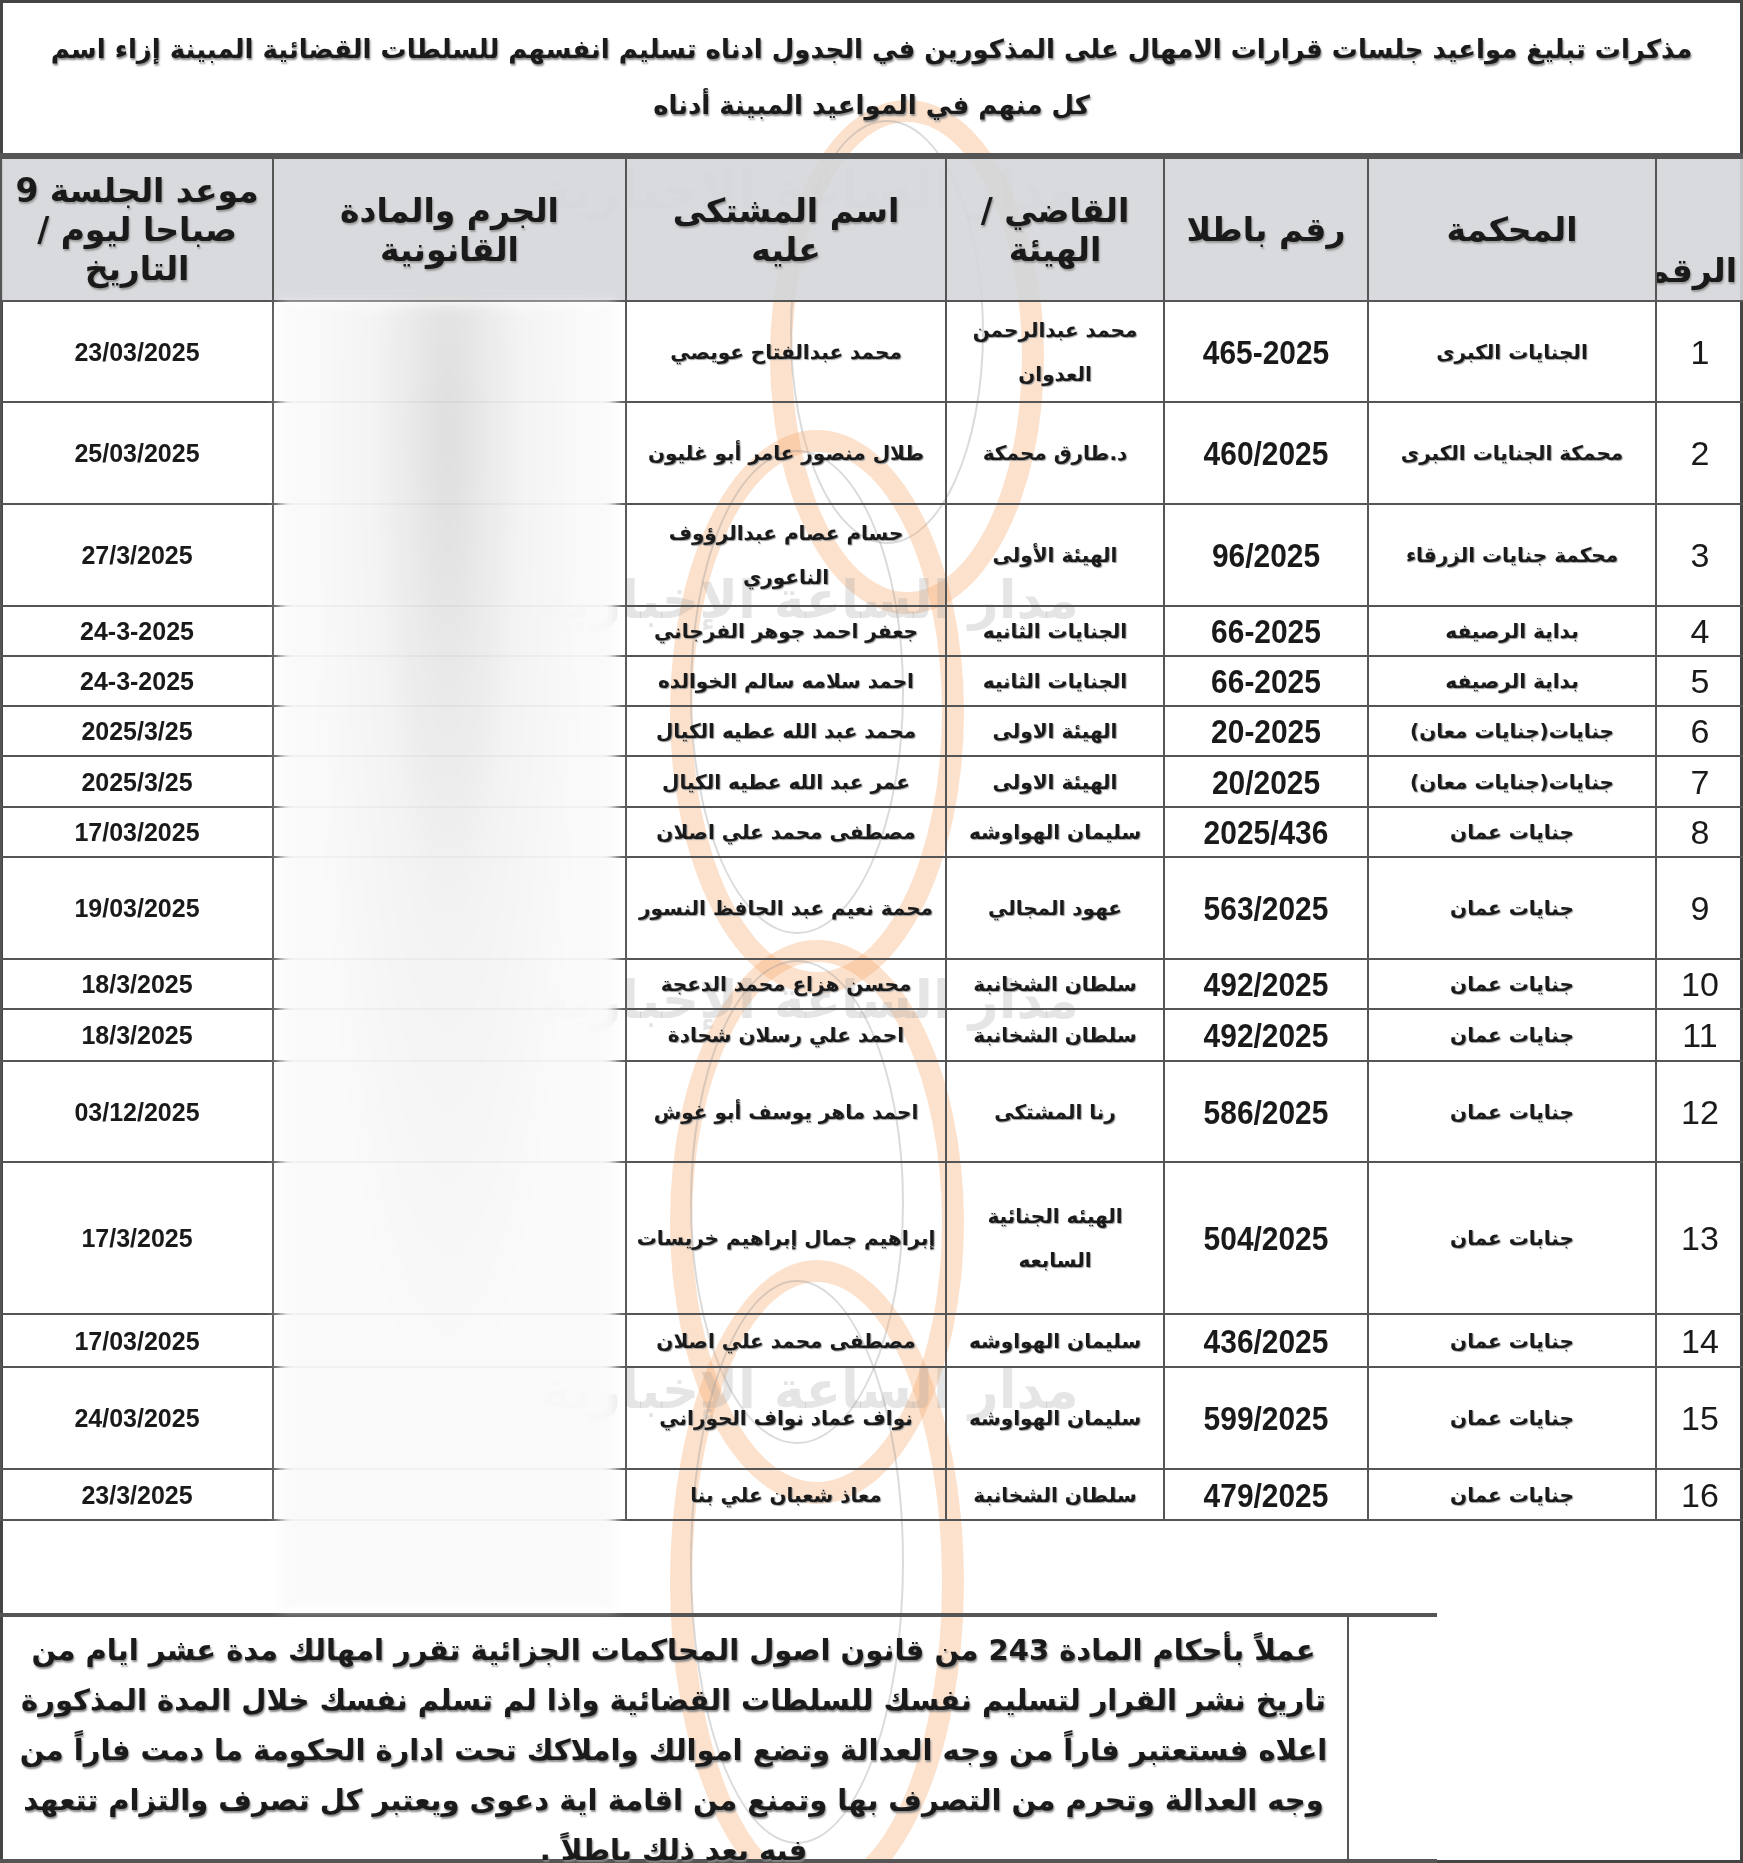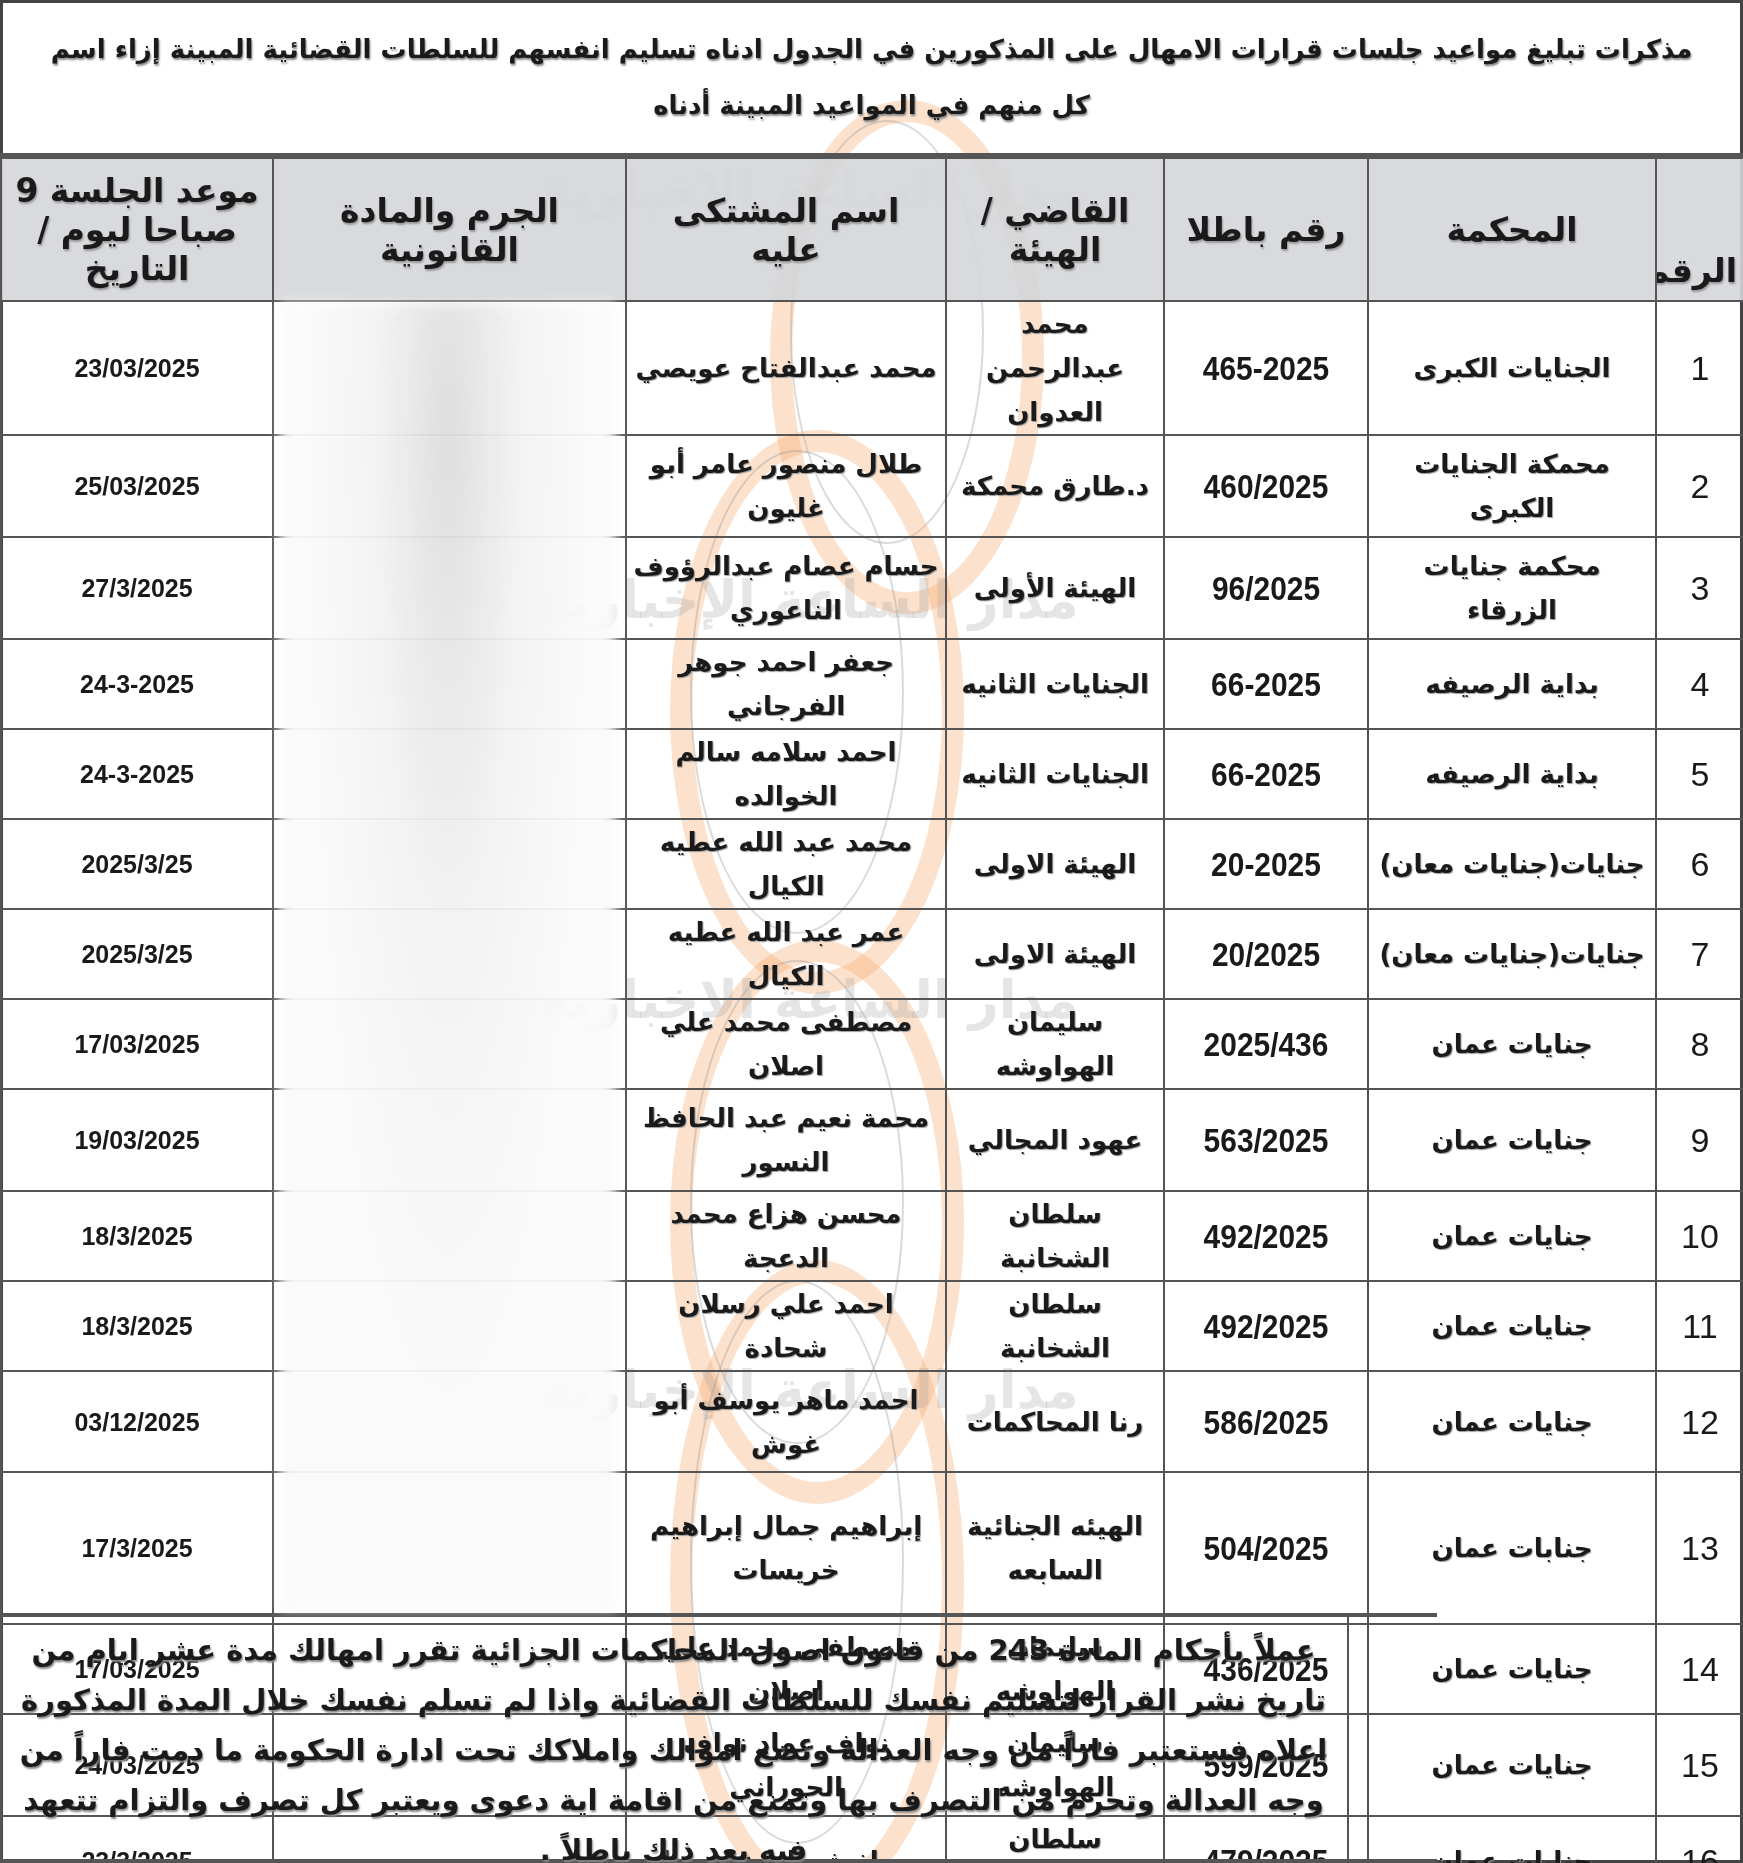--- a/index.html
+++ b/index.html
@@ -27,21 +27,21 @@
     border: 2px solid #555; padding: 0 6px; text-align: center; vertical-align: middle;
     font-weight: bold; overflow: hidden;
   }
   table.grid th {
     background: rgba(212,214,217,0.9); font-size: 33px; height: 131px;
     text-shadow: 1px 2px 2px #999;
     margin-left: 40px;
   }
   table.grid th.num-h { vertical-align: bottom; padding-bottom: 10px; }
   table.grid td { font-size: 28px; line-height: 44px; background: transparent; }
-  table.grid td.ar { font-size: 26px; text-shadow: 1px 1px 1px #999; }
+  table.grid td.ar { font-size: 20px; text-shadow: 1px 1px 1px #999; }
   table.grid td.lat { font-family: "Liberation Sans", sans-serif; font-size: 34px; transform: scaleX(0.88); }
   table.grid td.num { font-family: "Liberation Sans", sans-serif; font-size: 34px; font-weight: normal; }
   table.grid td.date { font-family: "Liberation Sans", sans-serif; font-size: 25px; }
   table.grid td.blur-cell { padding: 0; position: relative; }
   .blur {
     position: absolute; left: 280px; top: 303px; width: 336px; height: 1306px;
     background: radial-gradient(ellipse at 50% 10%, #ddd 0%, #f3f3f3 30%, #fafafa 60%),
                 linear-gradient(180deg, #f7f7f7, #d9d9d9 60%, #ececec);
     filter: blur(6px); z-index: 4; opacity: 0.95;
   }
@@ -208,21 +208,21 @@
         <td class="lat">492/2025</td>
         <td class="ar">سلطان الشخانبة</td>
         <td class="ar">احمد علي رسلان شحادة</td>
         <td class="blur-cell"></td>
         <td class="date">18/3/2025</td>
       </tr>
       <tr style="height: 101px;">
         <td class="num">12</td>
         <td class="ar">جنايات عمان</td>
         <td class="lat">586/2025</td>
-        <td class="ar">رنا المحاكمات</td>
+        <td class="ar">رنا المشتكى</td>
         <td class="ar">احمد ماهر يوسف أبو غوش</td>
         <td class="blur-cell"></td>
         <td class="date">03/12/2025</td>
       </tr>
       <tr style="height: 152px;">
         <td class="num">13</td>
         <td class="ar">جنابات عمان</td>
         <td class="lat">504/2025</td>
         <td class="ar">الهيئه الجنائية السابعه</td>
         <td class="ar">إبراهيم جمال إبراهيم خريسات</td>

